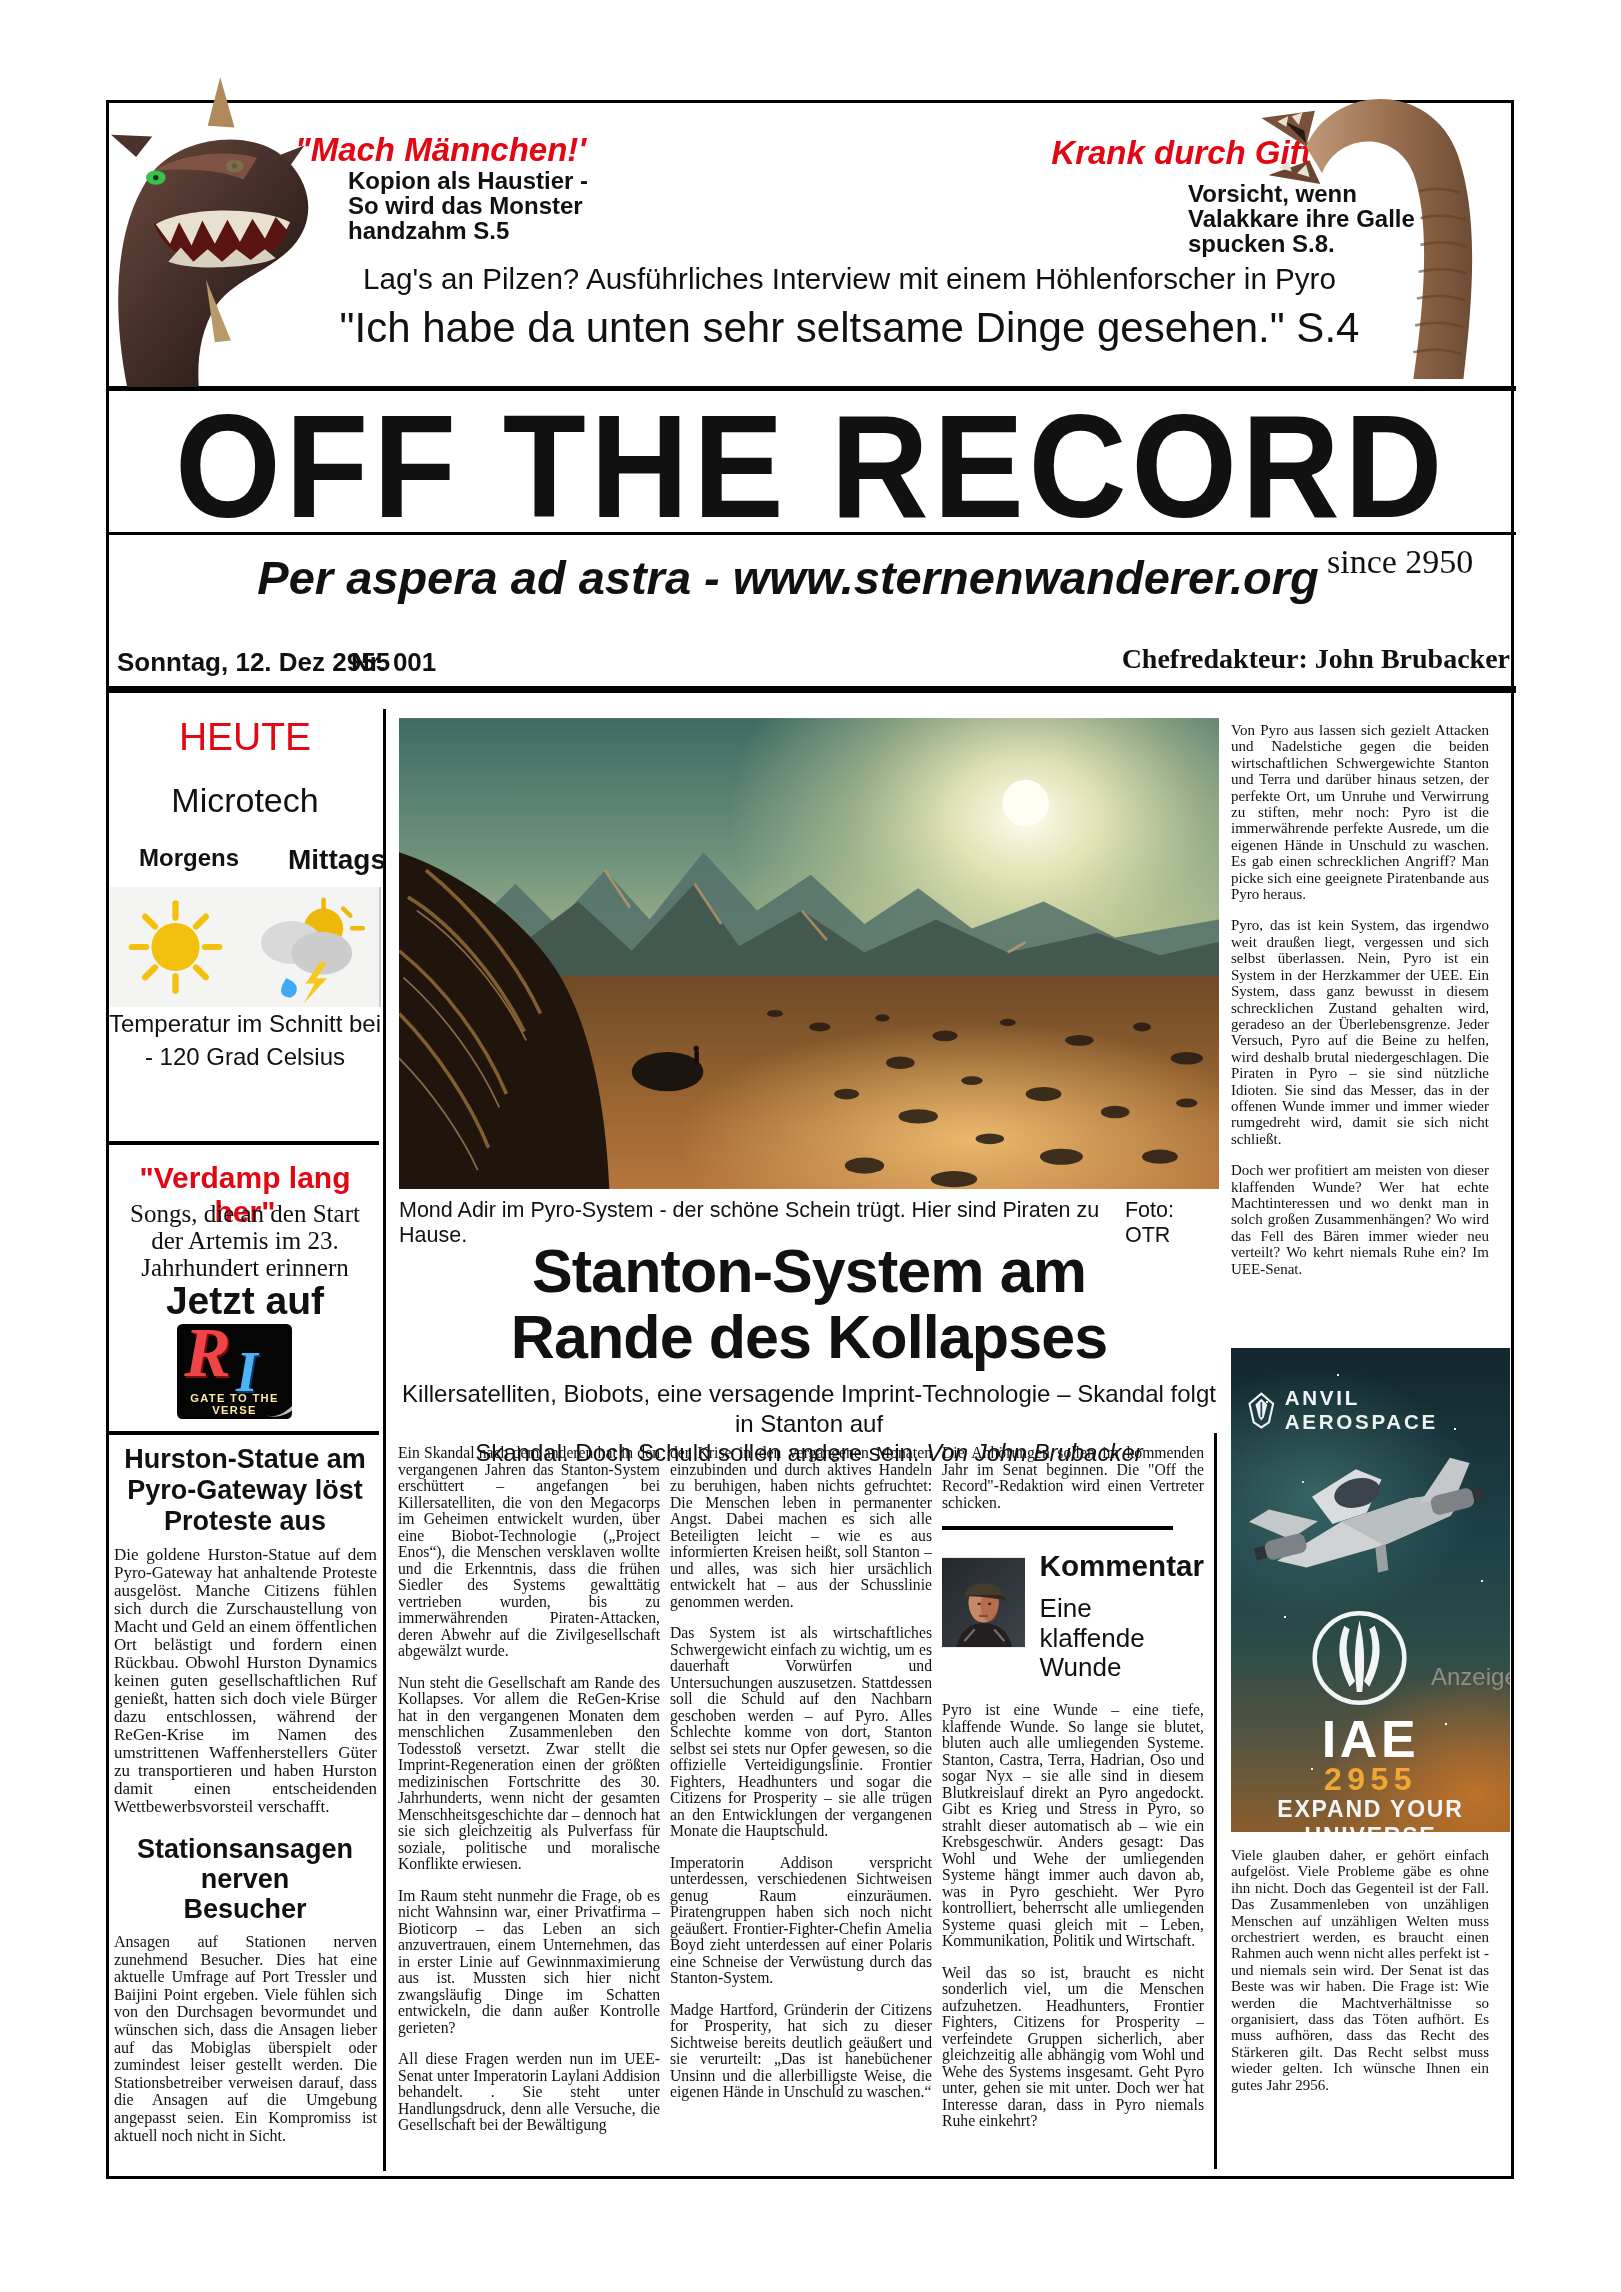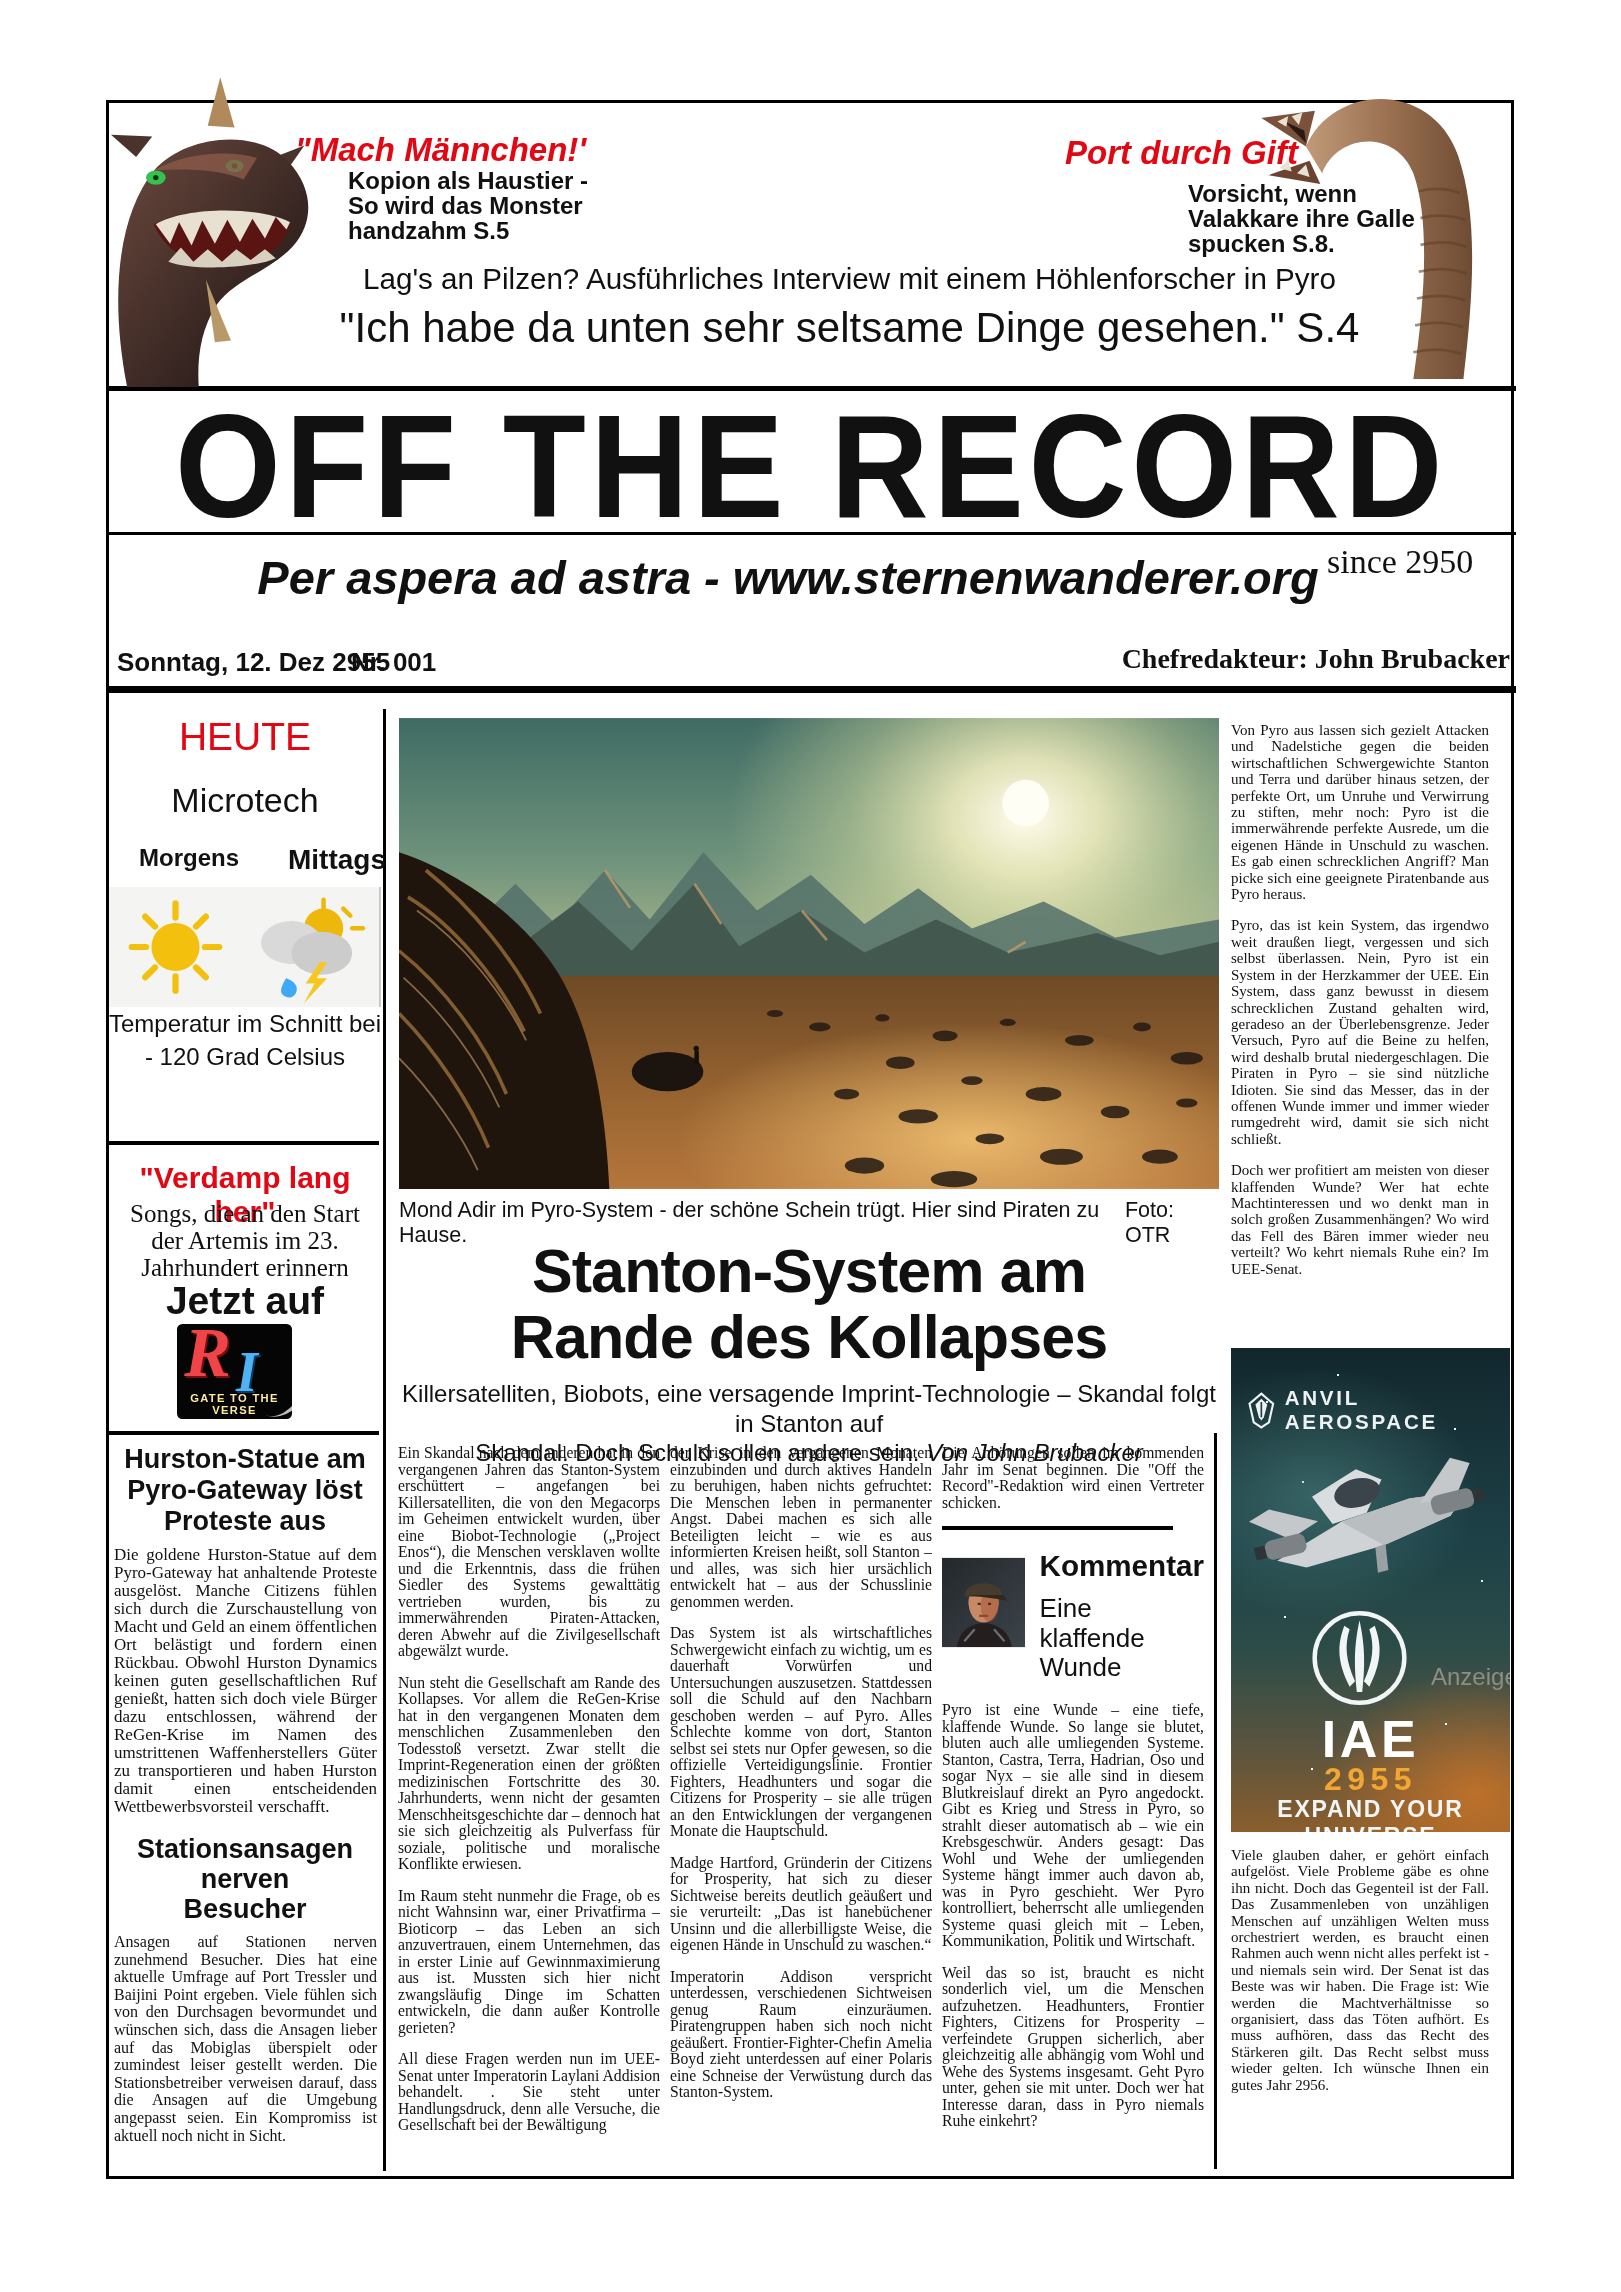--- a/index.html
+++ b/index.html
@@ -74,21 +74,21 @@
   <path d="M60,110 C90,92 140,86 175,96 L160,120 C130,108 90,108 60,110 Z" fill="#8a5a4a" opacity="0.8"></path>
 </svg>
 
 <div class="abs teaser-head red center" style="left:295px;top:131px;width:278px;">"Mach Männchen!'</div>
 <div class="abs teaser-lines" style="left:348px;top:168px;width:287px;">
   <div>Kopion als Haustier -</div>
   <div>So wird das Monster</div>
   <div>handzahm  S.5</div>
 </div>
 
-<div class="abs teaser-head red center" style="left:1047px;top:134px;width:269px;">Port durch Gift</div>
+<div class="abs teaser-head red center" style="left:1047px;top:134px;width:269px;">Krank durch Gift</div>
 <div class="abs teaser-lines" style="left:1188px;top:181px;width:269px;">
   <div>Vorsicht, wenn</div>
   <div>Valakkare ihre Galle</div>
   <div>spucken S.8.</div>
 </div>
 
 <svg class="abs" style="left:1252px;top:75px;" width="269" height="313" viewBox="0 0 300 350">
   <defs>
     <linearGradient id="wBody" x1="0" y1="0" x2="1" y2="0">
       <stop offset="0" stop-color="#c09a78"></stop>
@@ -292,22 +292,22 @@
 <div class="abs bodycol" style="left:398px;top:1445px;width:262px;height:733px;overflow:hidden;">
   <p>Ein Skandal nach dem anderen hat in den vergangenen Jahren das Stanton-System erschüttert – angefangen bei Killersatelliten, die von den Megacorps im Geheimen entwickelt wurden, über eine Biobot-Technologie („Project Enos“), die Menschen versklaven wollte und die Erkenntnis, dass die frühen Siedler des Systems gewalttätig vertrieben wurden, bis zu immerwährenden Piraten-Attacken, deren Abwehr auf die Zivilgesellschaft abgewälzt wurde.</p>
   <p>Nun steht  die Gesellschaft am Rande des Kollapses. Vor allem die ReGen-Krise hat in den vergangenen Monaten dem menschlichen Zusammenleben den Todesstoß versetzt. Zwar stellt die Imprint-Regeneration einen der größten medizinischen Fortschritte des 30. Jahrhunderts, wenn nicht der gesamten Menschheitsgeschichte dar – dennoch hat sie sich gleichzeitig als Pulverfass für soziale, politische und moralische Konflikte erwiesen.</p>
   <p>Im Raum steht nunmehr die Frage, ob es nicht Wahnsinn war, einer Privatfirma – Bioticorp – das Leben an sich anzuvertrauen, einem Unternehmen, das in erster Linie auf Gewinnmaximierung aus ist. Mussten sich hier nicht zwangsläufig Dinge im Schatten entwickeln, die dann außer Kontrolle gerieten?</p>
   <p>All diese Fragen werden nun im UEE-Senat unter Imperatorin Laylani Addision behandelt. . Sie steht unter Handlungsdruck, denn alle Versuche, die Gesellschaft bei der Bewältigung</p>
 </div>
 
 <div class="abs bodycol" style="left:670px;top:1445px;width:262px;height:733px;overflow:hidden;">
   <p>der Krise in den vergangenen Monaten einzubinden und durch aktives Handeln zu beruhigen, haben nichts gefruchtet: Die Menschen leben in permanenter Angst. Dabei machen es sich alle Beteiligten leicht – wie es aus informierten Kreisen heißt, soll Stanton – und alles, was sich hier ursächlich entwickelt hat – aus der Schusslinie genommen werden.</p>
   <p>Das System ist als wirtschaftliches Schwergewicht einfach zu wichtig, um es dauerhaft Vorwürfen und Untersuchungen auszusetzen. Stattdessen soll die Schuld auf den Nachbarn geschoben werden – auf Pyro. Alles Schlechte komme von dort, Stanton selbst sei stets nur Opfer gewesen, so die offizielle Verteidigungslinie. Frontier Fighters, Headhunters und sogar die Citizens for Prosperity – sie alle trügen an den Entwicklungen der vergangenen Monate die Hauptschuld.</p>
+  <p>Imperatorin Addison verspricht unterdessen, verschiedenen Sichtweisen genug Raum einzuräumen. Piratengruppen haben sich noch nicht geäußert. Frontier-Fighter-Chefin Amelia Boyd zieht unterdessen auf einer Polaris eine Schneise der Verwüstung durch das Stanton-System.</p>
   <p>Madge Hartford, Gründerin der Citizens for Prosperity, hat sich zu dieser Sichtweise bereits deutlich geäußert und sie verurteilt: „Das ist hanebüchener Unsinn und die allerbilligste Weise, die eigenen Hände in Unschuld zu waschen.“</p>
-  <p>Imperatorin Addison verspricht unterdessen, verschiedenen Sichtweisen genug Raum einzuräumen. Piratengruppen haben sich noch nicht geäußert. Frontier-Fighter-Chefin Amelia Boyd zieht unterdessen auf einer Polaris eine Schneise der Verwüstung durch das Stanton-System.</p>
 </div>
 
 <div class="abs" style="left:942px;top:1445px;width:262px;height:733px;overflow:hidden;">
   <div class="bodycol">
       <p>Die Anhörungen sollen im kommenden Jahr im Senat beginnen. Die "Off the Record"-Redaktion wird einen Vertreter schicken.</p>
     </div>
   <div class="rule" style="width:231px;height:3.6px;margin:12.5px 0 19.7px 0;"></div>
   <div style="display:flex;gap:14.3px;margin-bottom:19.7px;">
     <svg width="100" height="107" viewBox="0 0 112 120">
       <defs>

